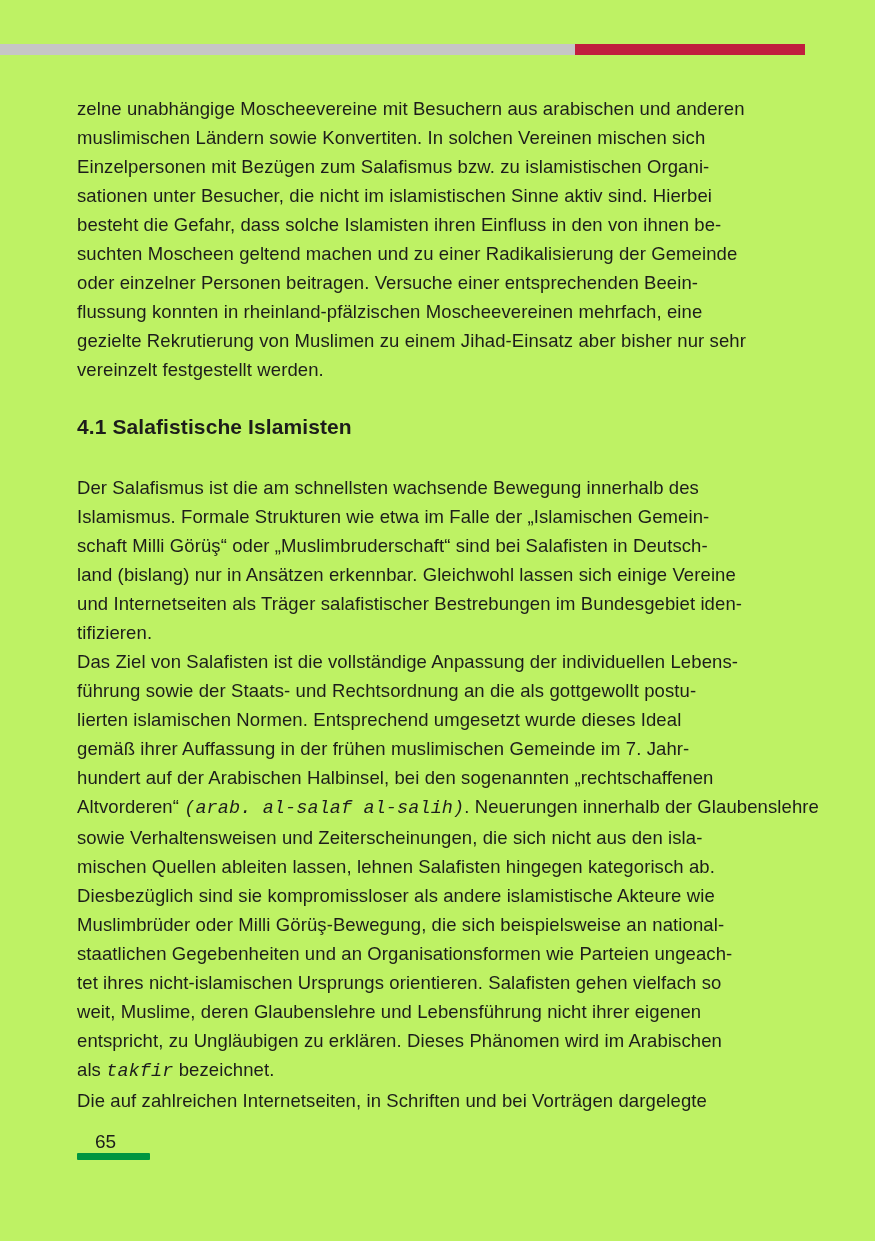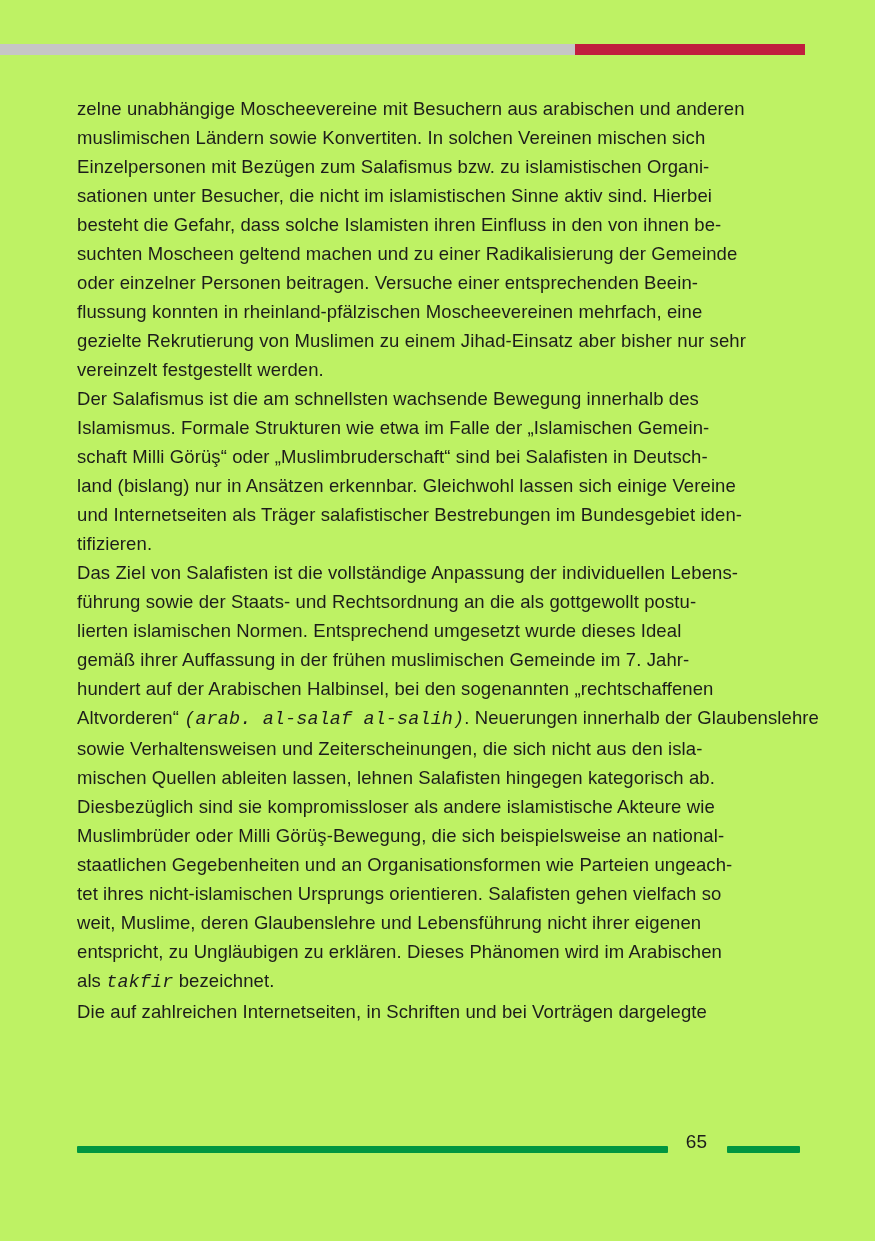--- a/index.html
+++ b/index.html
@@ -40,21 +40,22 @@
     margin: 30px 0 34px 0;
     color: #1d1d1b;
   }
   .it { font-style: italic; font-family: Liberation Mono, monospace; }
   .footer {
     position: absolute;
     left: 77px;
     width: 723px;
     top: 1131px;
     display: flex;
-    align-items: flex-end;
+    align-items: flex-start;
+    flex-direction: column;
   }
   .footer-bar { height: 7px; background: #009640; border-radius: 1px; }
   .footer-bar.left { flex: 1; }
   .footer-bar.right { width: 73px; }
   .page-number {
     margin: 0 20px 0 18px;
     font-size: 19px;
     color: #1d1d1b;
   }
 </style>
@@ -64,20 +65,21 @@
 <div class="page">
 
   <div class="top-bar">
     <div class="top-bar-gray"></div>
     <div class="top-bar-red"></div>
   </div>
 
   <div class="content">
     <p class="para"><span>zelne unabhängige Moscheevereine mit Besuchern aus arabischen und anderen</span><br><span>muslimischen Ländern sowie Konvertiten. In solchen Vereinen mischen sich</span><br><span>Einzelpersonen mit Bezügen zum Salafismus bzw. zu islamistischen Organi-</span><br><span>sationen unter Besucher, die nicht im islamistischen Sinne aktiv sind. Hierbei</span><br><span>besteht die Gefahr, dass solche Islamisten ihren Einfluss in den von ihnen be-</span><br><span>suchten Moscheen geltend machen und zu einer Radikalisierung der Gemeinde</span><br><span>oder einzelner Personen beitragen. Versuche einer entsprechenden Beein-</span><br><span>flussung konnten in rheinland-pfälzischen Moscheevereinen mehrfach, eine</span><br><span>gezielte Rekrutierung von Muslimen zu einem Jihad-Einsatz aber bisher nur sehr</span><br><span>vereinzelt festgestellt werden.</span></p>
 
+    <h2 class="heading">4.1 Salafistische Islamisten</h2>
 
     <p class="para"><span>Der Salafismus ist die am schnellsten wachsende Bewegung innerhalb des</span><br><span>Islamismus. Formale Strukturen wie etwa im Falle der „Islamischen Gemein-</span><br><span>schaft Milli Görüş“ oder „Muslimbruderschaft“ sind bei Salafisten in Deutsch-</span><br><span>land (bislang) nur in Ansätzen erkennbar. Gleichwohl lassen sich einige Vereine</span><br><span>und Internetseiten als Träger salafistischer Bestrebungen im Bundesgebiet iden-</span><br><span>tifizieren.</span></p>
 
     <p class="para"><span>Das Ziel von Salafisten ist die vollständige Anpassung der individuellen Lebens-</span><br><span>führung sowie der Staats- und Rechtsordnung an die als gottgewollt postu-</span><br><span>lierten islamischen Normen. Entsprechend umgesetzt wurde dieses Ideal</span><br><span>gemäß ihrer Auffassung in der frühen muslimischen Gemeinde im 7. Jahr-</span><br><span>hundert auf der Arabischen Halbinsel, bei den sogenannten „rechtschaffenen</span><br><span>Altvorderen“ </span><span class="it">(arab. al-salaf al-salih)</span><span>. Neuerungen innerhalb der Glaubenslehre</span><br><span>sowie Verhaltensweisen und Zeiterscheinungen, die sich nicht aus den isla-</span><br><span>mischen Quellen ableiten lassen, lehnen Salafisten hingegen kategorisch ab.</span><br><span>Diesbezüglich sind sie kompromissloser als andere islamistische Akteure wie</span><br><span>Muslimbrüder oder Milli Görüş-Bewegung, die sich beispielsweise an national-</span><br><span>staatlichen Gegebenheiten und an Organisationsformen wie Parteien ungeach-</span><br><span>tet ihres nicht-islamischen Ursprungs orientieren. Salafisten gehen vielfach so</span><br><span>weit, Muslime, deren Glaubenslehre und Lebensführung nicht ihrer eigenen</span><br><span>entspricht, zu Ungläubigen zu erklären. Dieses Phänomen wird im Arabischen</span><br><span>als </span><span class="it">takfir</span><span> bezeichnet.</span></p>
 
     <p class="para"><span>Die auf zahlreichen Internetseiten, in Schriften und bei Vorträgen dargelegte</span></p>
   </div>
 
   <div class="footer">
     <div class="footer-bar left"></div>

